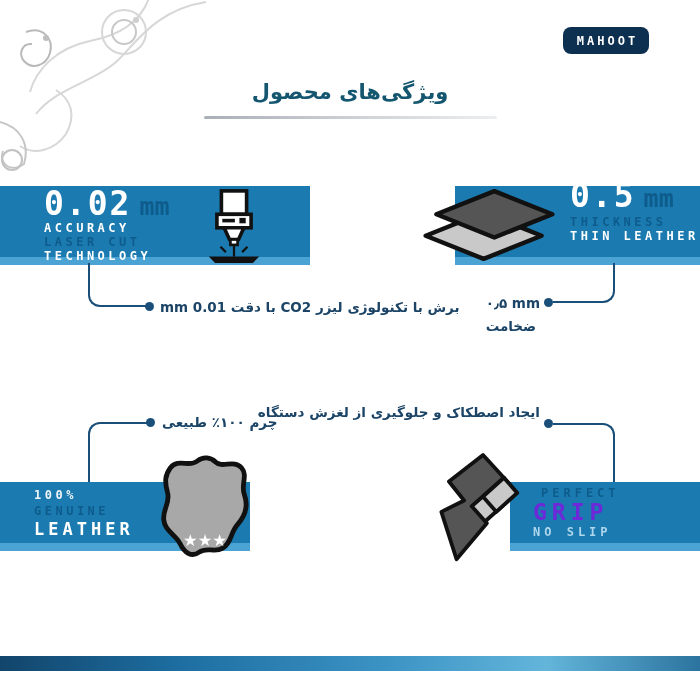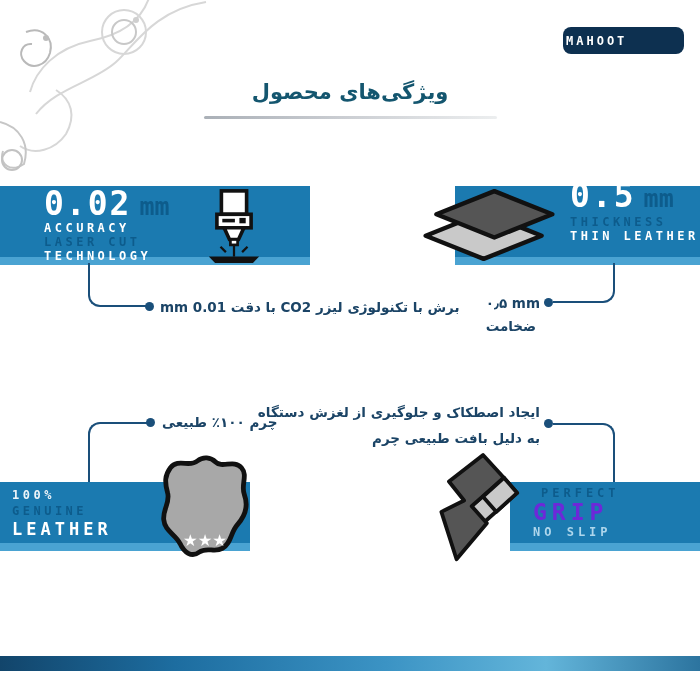--- a/index.html
+++ b/index.html
@@ -3,22 +3,22 @@
 <meta charset="utf-8">
 <style>
   * { margin:0; padding:0; box-sizing:border-box; }
   body { background:#fff; font-family:"DejaVu Sans", sans-serif; }
   .canvas { position:relative; width:700px; height:700px; background:#ffffff; overflow:hidden; margin:0 auto; }
 
   
   .deco { position:absolute; left:-6px; top:-6px; }
 
   
-  .logo-badge { position:absolute; left:563px; top:27px; width:121px; height:27px;
-    background:#0d3050; border-radius:8px; display:flex; align-items:center; }
+  .logo-badge { position:absolute; left:563px; top:27px; width:86px; height:27px;
+    background:#0d3050; border-radius:8px; display:flex; align-items:center; justify-content:center; }
   .logo-text { color:#fff; font-family:"DejaVu Sans Mono", monospace; font-weight:bold;
     font-size:12px; letter-spacing:3px; padding-left:3px; }
 
   
   .title { position:absolute; left:0; right:0; top:80px; text-align:center;
     font-size:21px; font-weight:bold; color:#14566f; }
   .divider { position:absolute; left:204px; top:116px; width:293px; height:3px; border-radius:2px;
     background:linear-gradient(90deg,#aab0b7 0%,#c9ccd1 45%,#eceeef 100%); }
 
   
@@ -27,21 +27,21 @@
   .mono { font-family:"DejaVu Sans Mono", monospace; font-weight:bold; }
   .b-value-row { display:flex; align-items:baseline; }
   .b-value { font-size:33px; line-height:32px; letter-spacing:2px; color:#ffffff; }
   .b-unit  { font-size:25px; margin-left:8px; color:#0d5c8c; }
   .b-row   { font-size:12px; line-height:14px; letter-spacing:3.5px; color:#ffffff; white-space:nowrap; }
   .b-row.faded { color:#0d5c8c; }
   .b-row.light { color:#aed6ec; }
 
   .tl-content { position:absolute; left:44px; top:188px; }
   .tr-content { position:absolute; left:570px; top:180px; }
-  .bl-content { position:absolute; left:12px; top:487px; }
+  .bl-content { position:absolute; left:34px; top:487px; }
   .br-content { position:absolute; left:533px; top:486px; }
   .bl-content .b-row { line-height:16px; }
   .bl-leather { font-size:17px; line-height:21px; letter-spacing:4px; color:#fff; }
   .br-grip { font-size:23px; line-height:25px; letter-spacing:5px; color:#6d28d9; }
 
   .icon-abs { position:absolute; }
 
   
   .conn { position:absolute; border:0 solid #1a4f7a; }
   .conn.dl { border-left-width:2px; border-bottom-width:2px; border-bottom-left-radius:12px; }
@@ -130,21 +130,20 @@
 
   <div class="conn dr" style="left:553px;top:263px;width:62px;height:40px;"></div>
   <div class="bullet" style="left:544px;top:298px;"></div>
   <div class="callout thick-callout" style="right:160px;top:295px;">
     <span>۰٫۵ mm</span>
     <span dir="rtl">ضخامت</span>
   </div>
 
   <div class="callout-2line" dir="rtl" style="right:160px;top:399px;">
     <div>ایجاد اصطکاک و جلوگیری از لغزش دستگاه</div>
-    <div>به دلیل بافت طبیعی چرم</div>
   </div>
   <div class="bullet" style="left:544px;top:419px;"></div>
   <div class="conn ur" style="left:553px;top:423px;width:62px;height:59px;"></div>
 
   <div class="callout" dir="rtl" style="left:162px;top:414px;">چرم ۱۰۰٪ طبیعی</div>
   <div class="bullet" style="left:146px;top:418px;"></div>
   <div class="conn ul" style="left:88px;top:422px;width:60px;height:60px;"></div>
 
   <div class="banner" style="left:0;top:482px;width:250px;height:61px;"></div>
   <div class="strip" style="left:0;top:543px;width:250px;height:8px;"></div>

